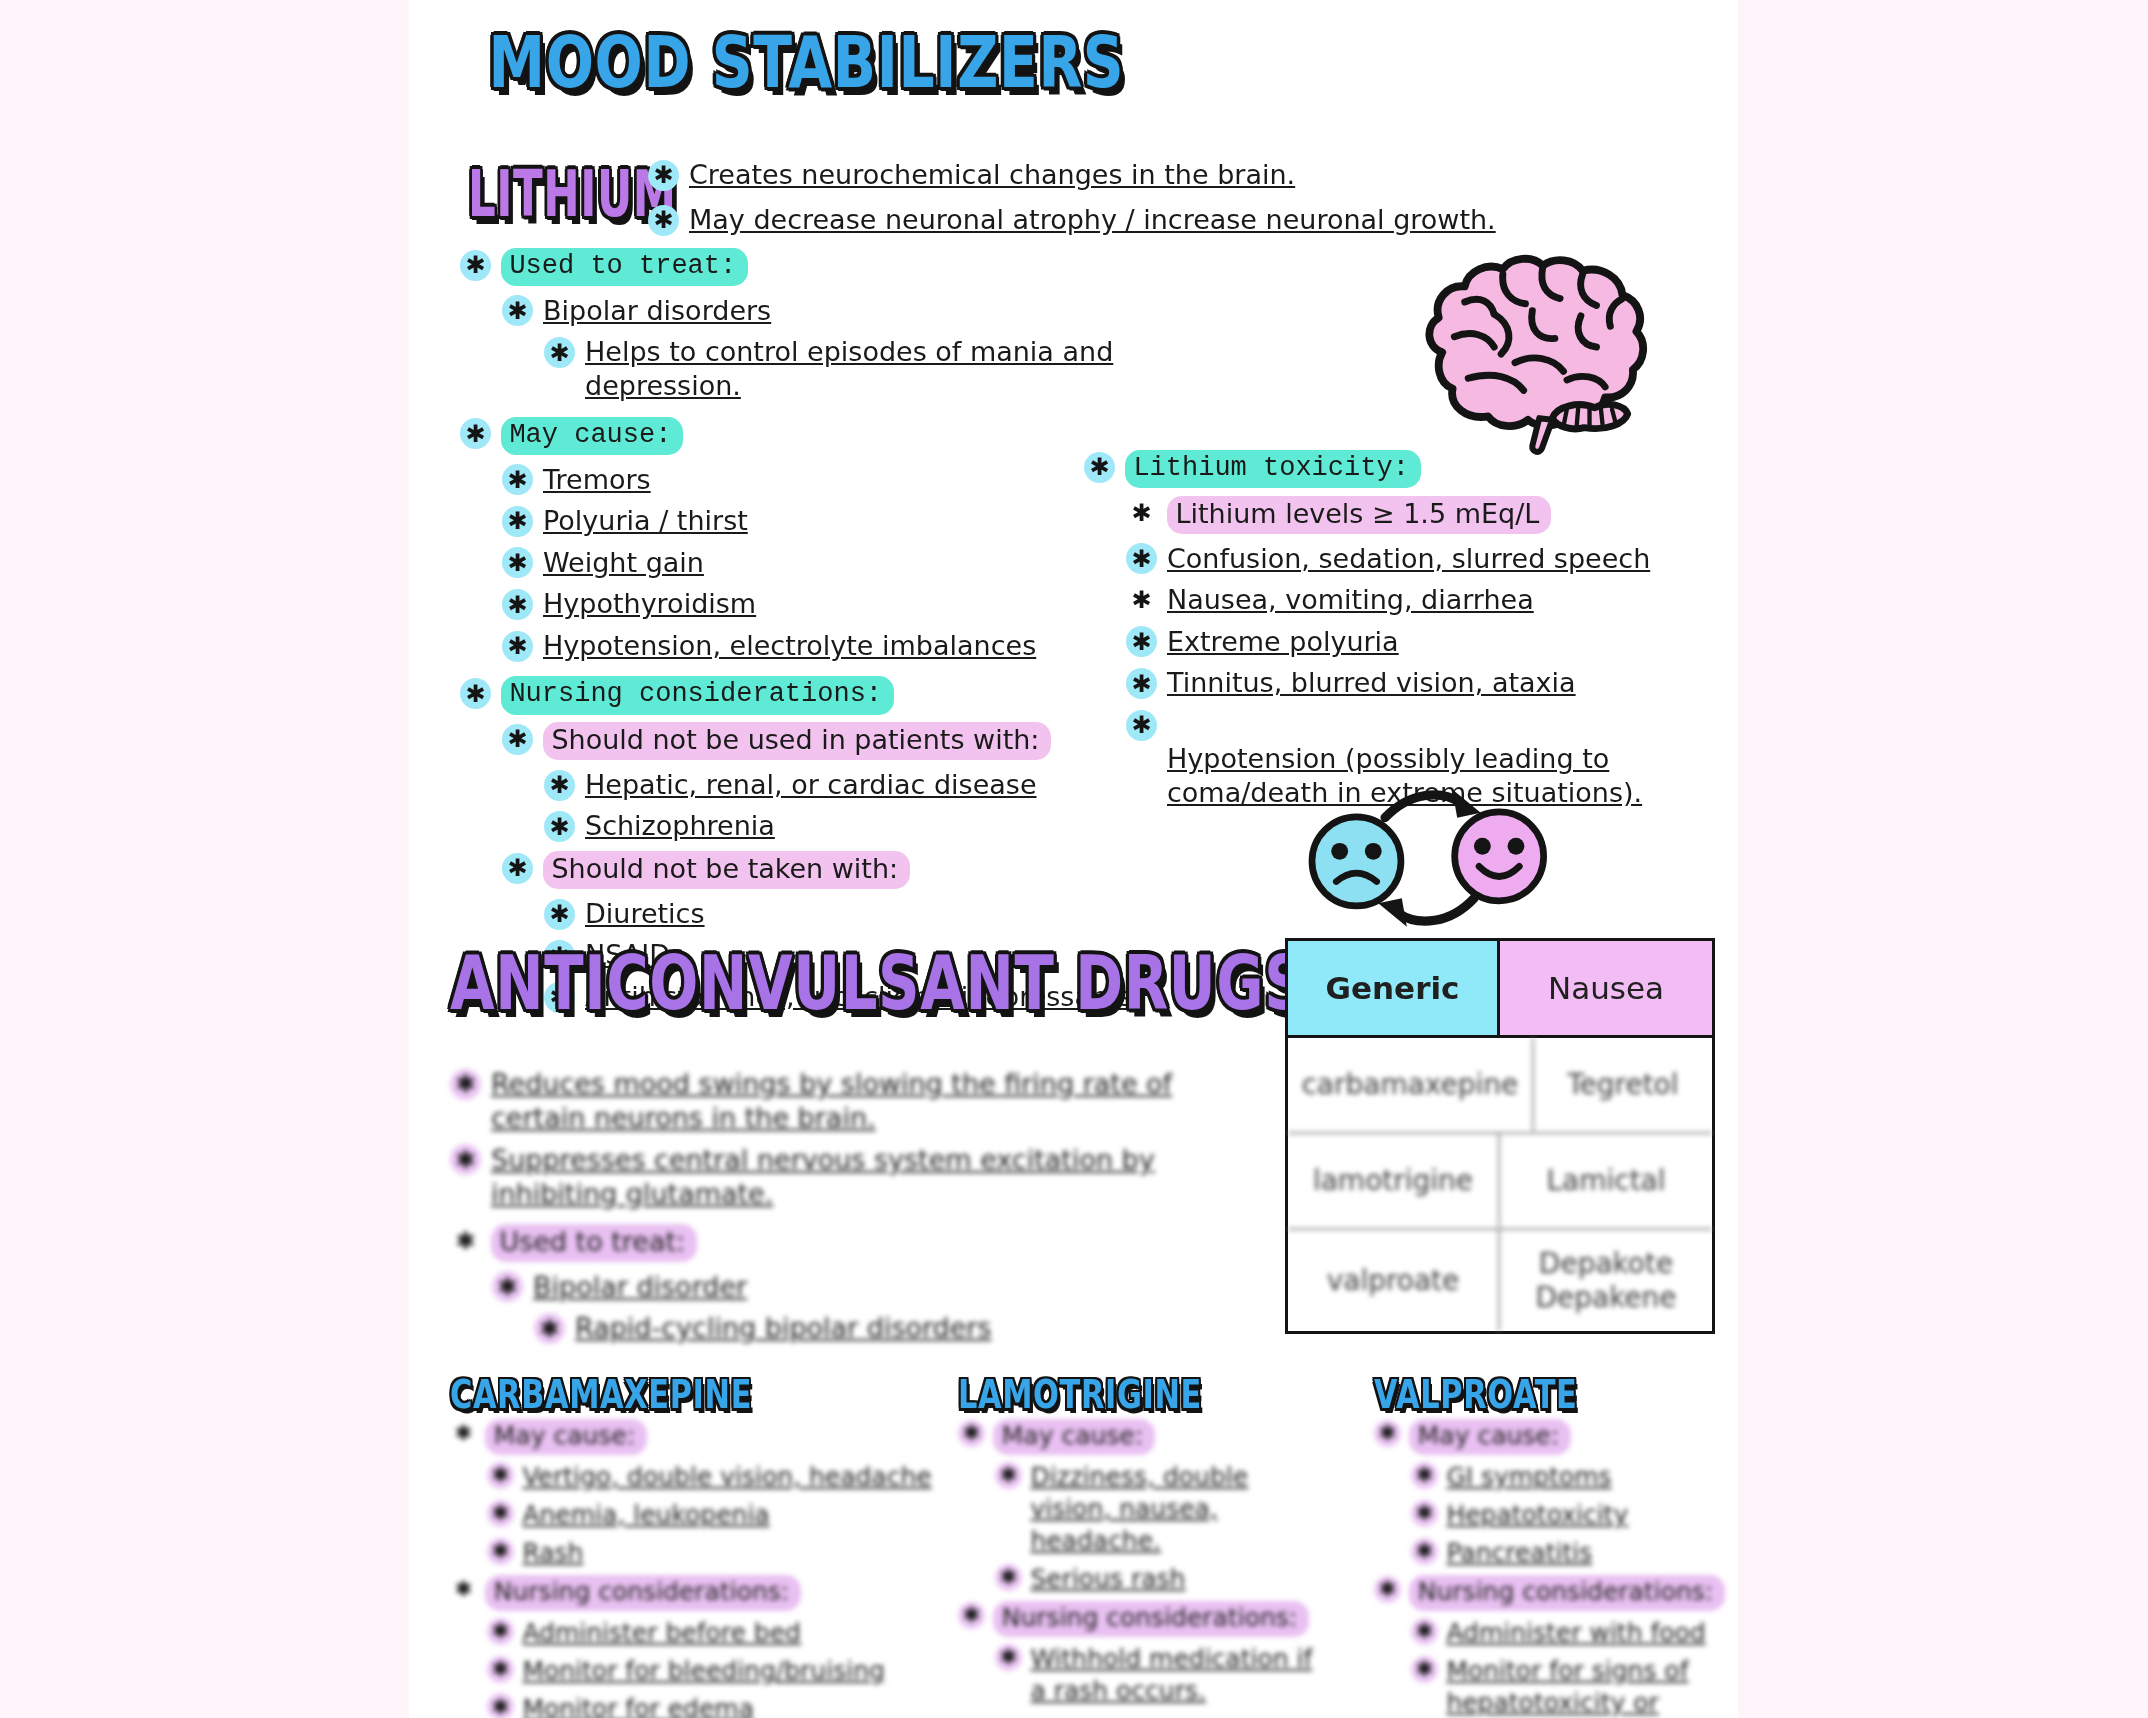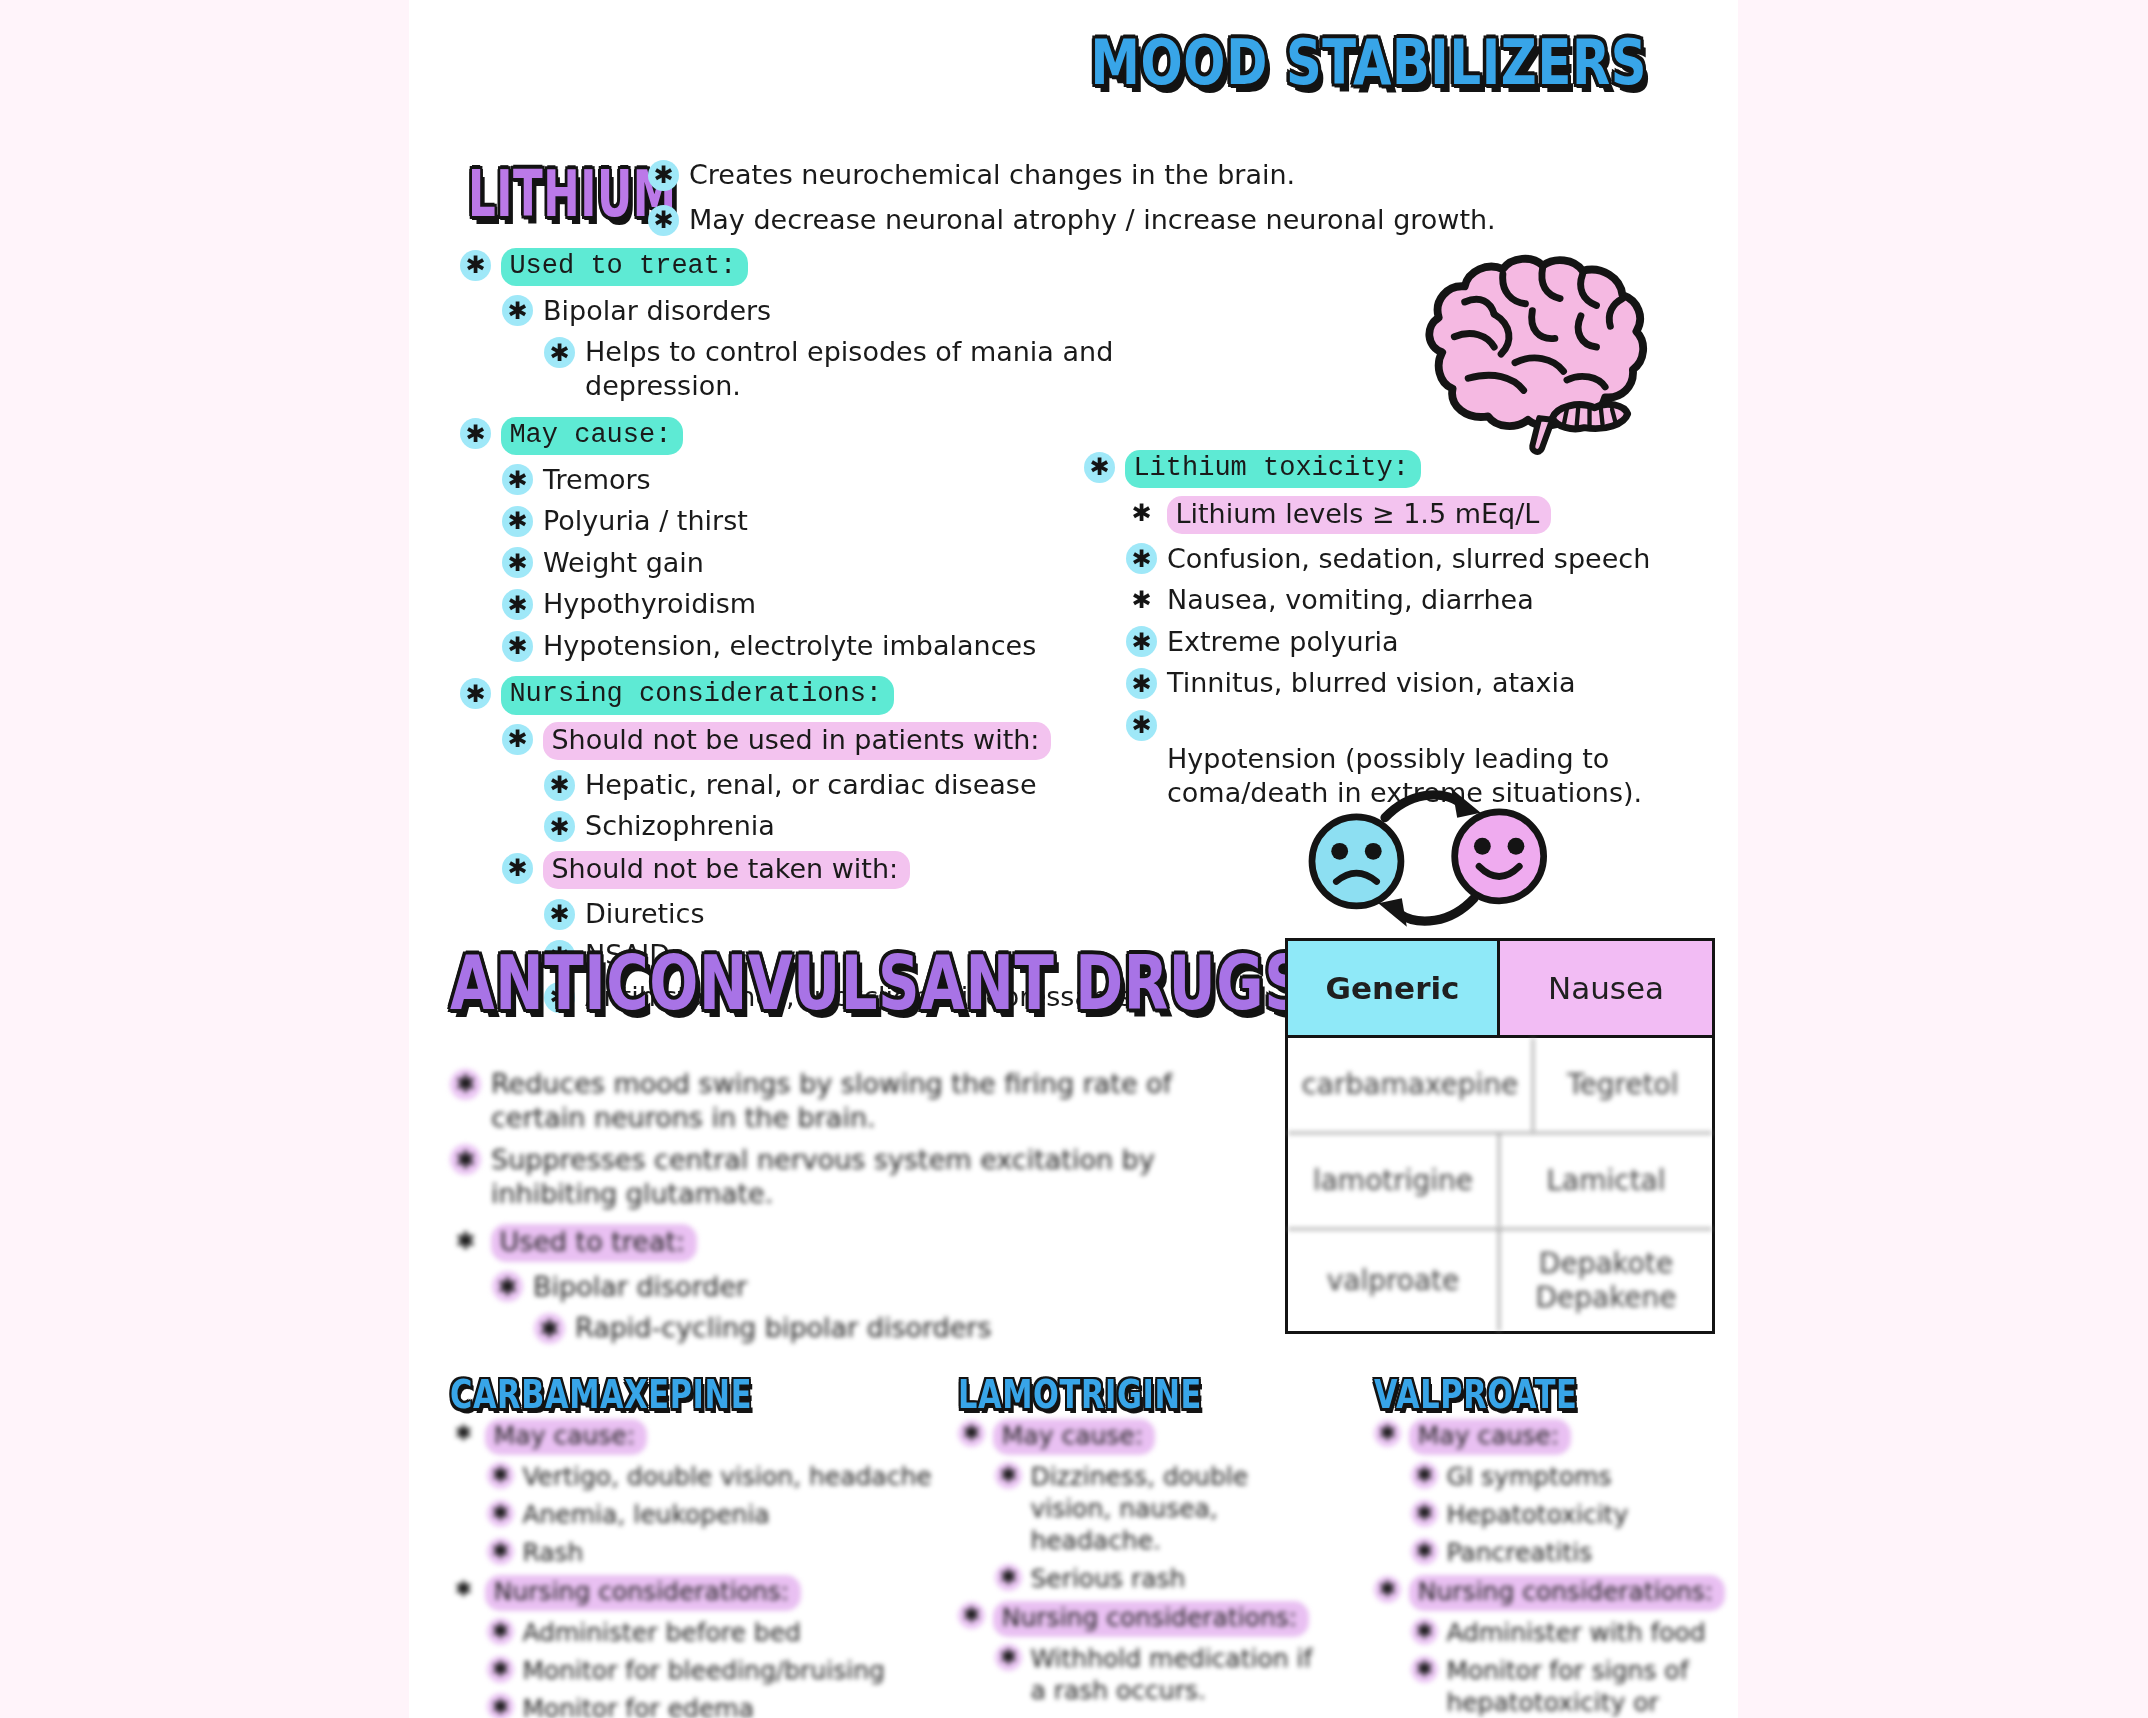--- a/index.html
+++ b/index.html
@@ -39,34 +39,34 @@
        4.2px  5px 0 #131313;
   }
   .blue-fill{color:#38a5e8;}
   .purple-fill{color:#bb79e8;}
   .purple-fill2{color:#a873e6;}
   .squish{display:inline-block;transform:scaleX(.78);transform-origin:left top;}
   .squishC{display:inline-block;transform:scaleX(.8);transform-origin:center top;}
   .squishN{display:inline-block;transform:scaleX(.68);transform-origin:left top;}
 
   .title-wrap{
-    position:absolute;left:388px;top:11.7px;width:1329px;
-    text-align:right;font-size:62px;line-height:101px;
+    position:absolute;left:409px;top:11.7px;width:1329px;
+    text-align:left;font-size:71px;line-height:101px;
   }
   
   .row{display:flex;align-items:flex-start;margin:0 0 7.6px 0;}
   .ast{
     flex:none;width:31px;height:31px;border-radius:50%;
     display:inline-flex;align-items:center;justify-content:center;
     font-size:24px;color:#141414;margin-right:10px;margin-top:1.7px;
   }
   .ast.cyan{background:#9fe8f8;}
   .ast.pink{background:#ebc6f4;}
   .ast.plain{background:transparent;}
-  .txt{font-size:27px;line-height:34px;}
+  .txt{font-size:27px;line-height:34px;text-decoration:underline;}
   .hl{padding:0.8px 11.7px 3.4px 8.4px;border-radius:15px;font-size:27px;line-height:34px;}
   .cyan-hl{background:#5eead4;font-family:Liberation Mono, monospace;}
   .pink-hl{background:#f3c3ef;}
   .purp-hl{background:#e9c0f2;}
   .ind1{padding-left:42px;}
   .ind2{padding-left:84px;}
   .gap{margin-top:13.4px;}
   .w600{max-width:503px;margin-top:34px;}
   .w880{max-width:738px;}
 

